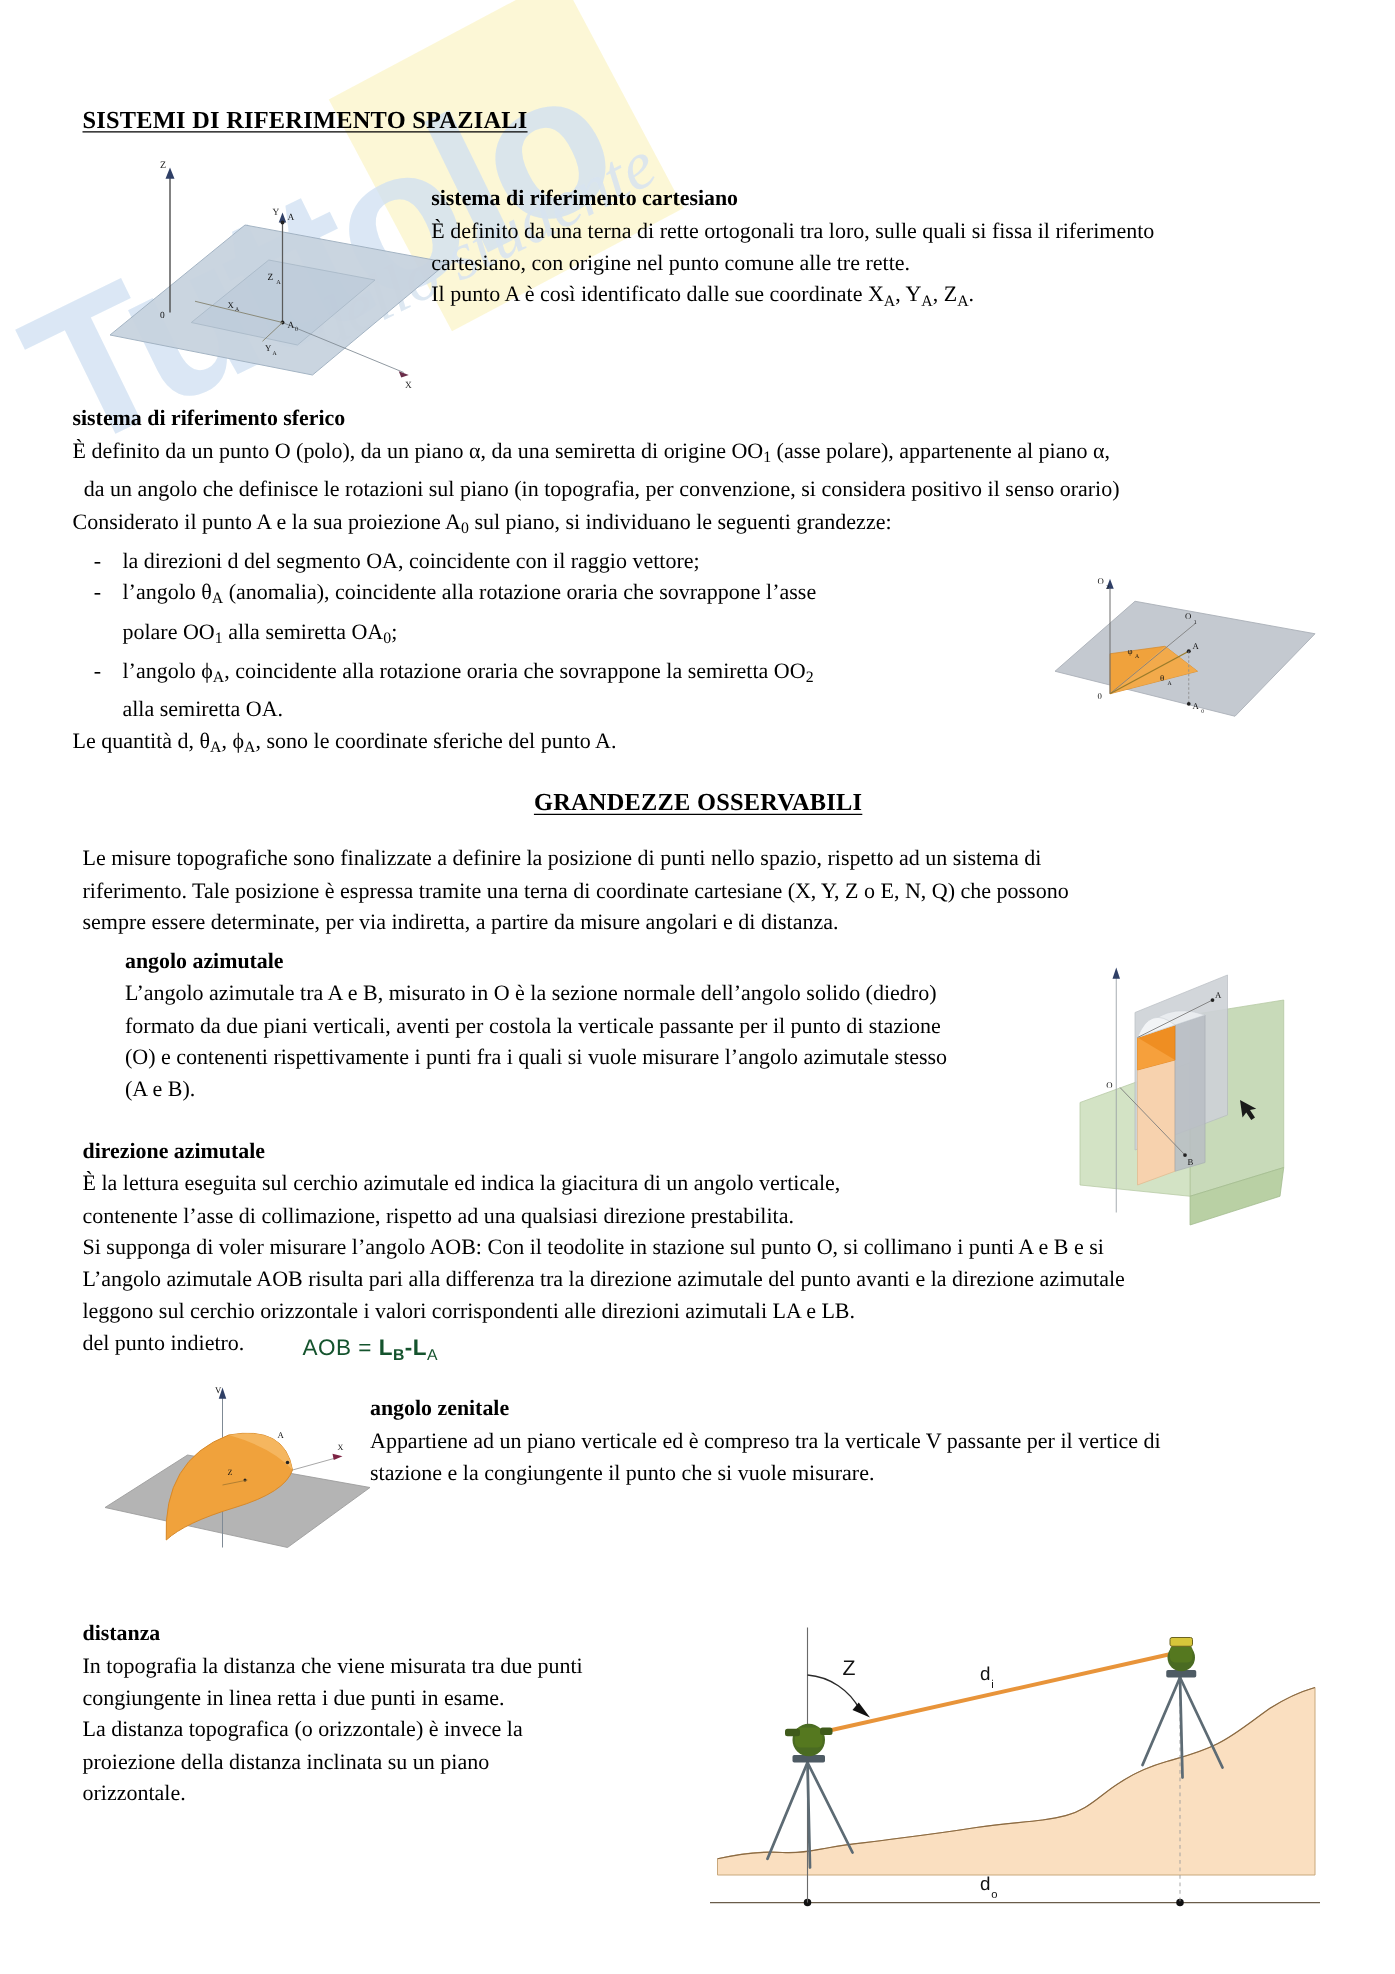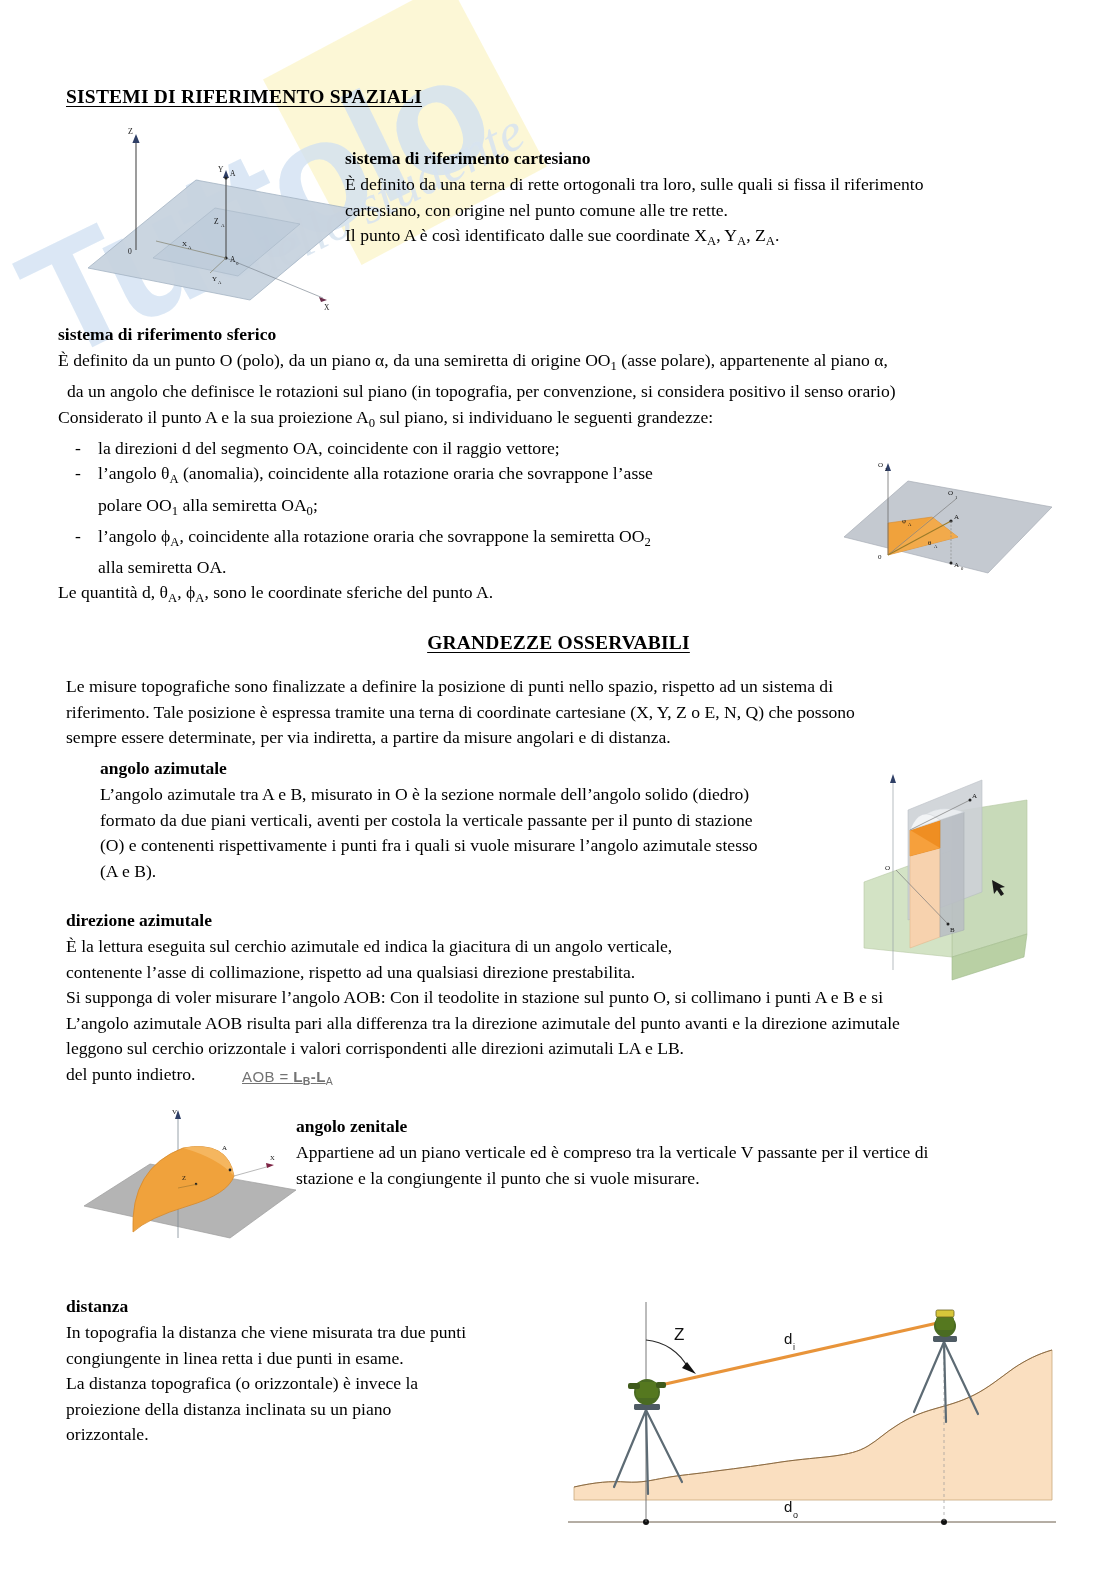--- a/index.html
+++ b/index.html
@@ -44,21 +44,21 @@
   .hd{font-weight:bold;font-size:17.5px;line-height:25px;margin:0 0 1px 0;}
   .bd{font-size:17.6px;line-height:25.6px;margin:0;text-align:left;}
   .lst{margin:0;padding:0;list-style:none;font-size:17.6px;line-height:25.6px;}
   .lst li{display:flex;gap:0;margin:0;}
   .lst .dash{width:40px;flex:0 0 40px;text-align:center;}
   .lst .txt{flex:1;}
   sub{font-size:.72em;vertical-align:-.28em;}
   .formula{
     position:absolute;
     font-family:"Liberation Sans","DejaVu Sans",sans-serif;
-    font-size:15px;color:#737373;letter-spacing:.4px;text-decoration:underline;
+    font-size:18px;color:#14532d;letter-spacing:.4px;
   }
   .formula b{font-weight:bold;}
 
   
   .fig{position:absolute;}
   svg{display:block;overflow:visible;}
 </style>
 </head>
 <body>
 

